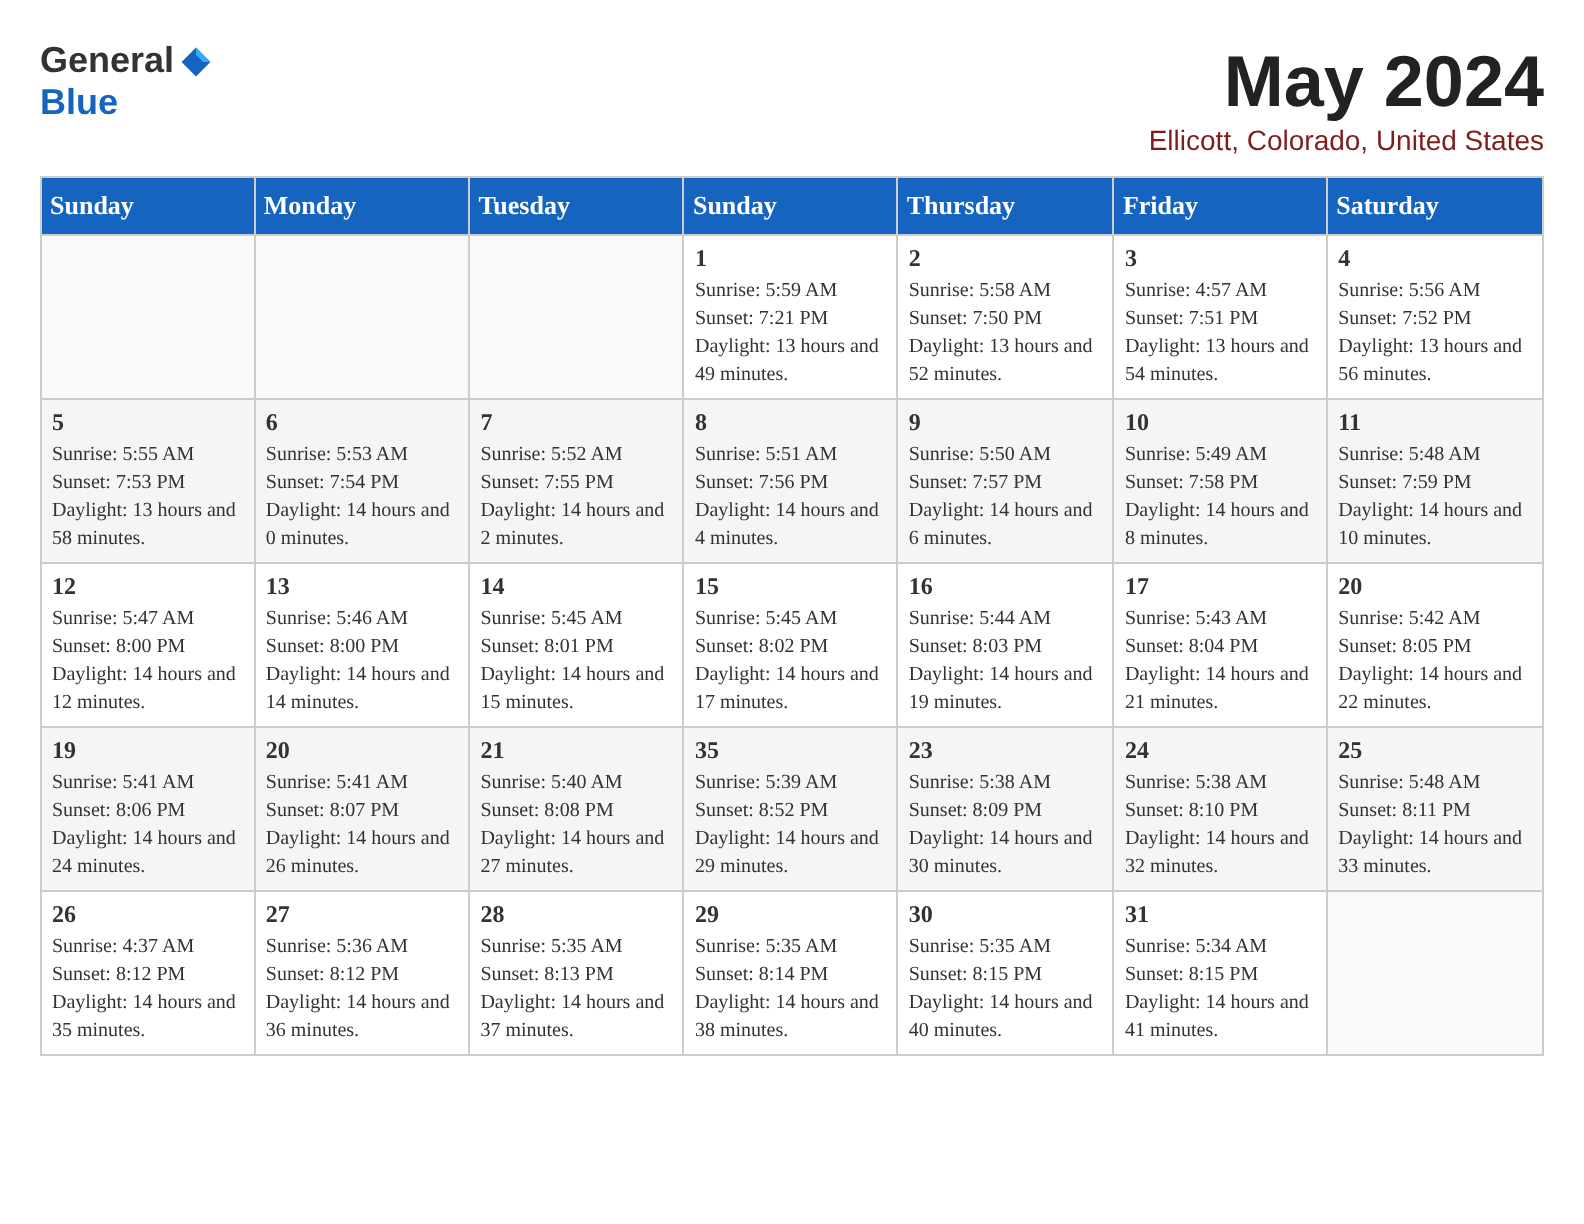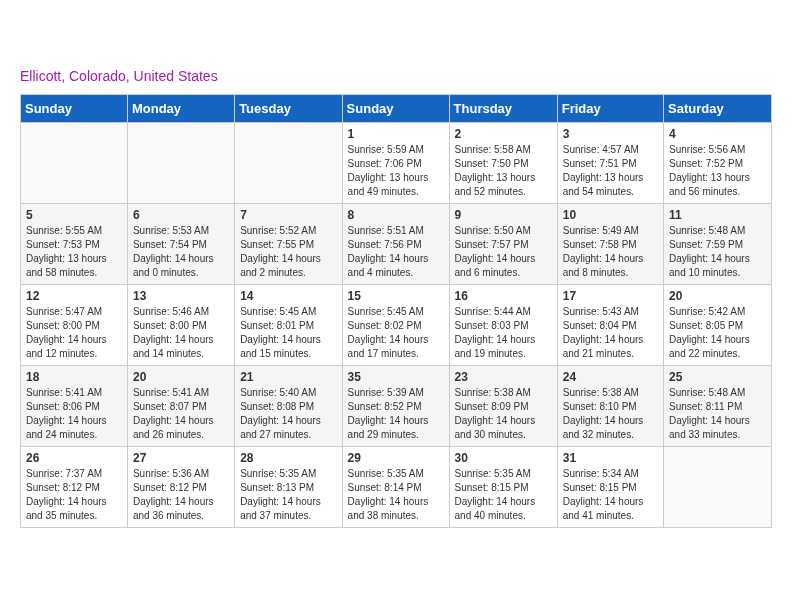--- a/index.html
+++ b/index.html
@@ -43,26 +43,26 @@
     .title-block {
       text-align: right;
     }
     .month-title {
       font-size: 36px;
       font-weight: bold;
       color: #222;
     }
     .location {
       font-size: 14px;
-      color: #a21caf;
-      margin-top: 48px;
+      color: #7f1d1d;
     }
     table {
       width: 100%;
       border-collapse: collapse;
+      font-family: Liberation Serif, serif;
     }
     thead tr th {
       background-color: #1565c0;
       color: #fff;
       font-size: 13px;
       font-weight: bold;
       padding: 6px 4px;
       text-align: left;
       border: 1px solid #ccc;
     }
@@ -90,21 +90,32 @@
       line-height: 1.4;
     }
     .empty-cell {
       background: #f9f9f9;
     }
   </style>
 </head>
 <body>
 
 <div class="header">
+  <div class="logo">
+    <div class="logo-text">
+      <span class="logo-general">General</span>
+      <svg class="logo-icon" viewBox="0 0 20 20">
+        <polygon points="10,2 18,10 10,18 2,10" fill="#1565c0"></polygon>
+        <polygon points="10,2 18,10 14,10 10,6" fill="#42a5f5"></polygon>
+      </svg>
+    </div>
+    <span class="logo-blue">Blue</span>
+  </div>
   <div class="title-block">
+    <div class="month-title">May 2024</div>
     <div class="location">Ellicott, Colorado, United States</div>
   </div>
 </div>
 
 <table>
   <thead>
     <tr>
     <th>Sunday</th>
         <th>Monday</th>
         <th>Tuesday</th>
@@ -115,21 +126,21 @@
       </tr>
   </thead>
   <tbody id="calendar-body">
   <tr>
         <td class="empty-cell"></td>
         <td class="empty-cell"></td>
         <td class="empty-cell"></td>
         <td>
           <span class="day-number">1</span>
           <div class="cell-content">Sunrise: 5:59 AM
-Sunset: 7:06 PM
+Sunset: 7:21 PM
 Daylight: 13 hours
 and 49 minutes.</div>
         </td>
         <td>
           <span class="day-number">2</span>
           <div class="cell-content">Sunrise: 5:58 AM
 Sunset: 7:50 PM
 Daylight: 13 hours
 and 52 minutes.</div>
         </td>
@@ -245,21 +256,21 @@
         <td>
           <span class="day-number">20</span>
           <div class="cell-content">Sunrise: 5:42 AM
 Sunset: 8:05 PM
 Daylight: 14 hours
 and 22 minutes.</div>
         </td>
       </tr>
       <tr>
         <td>
-          <span class="day-number">18</span>
+          <span class="day-number">19</span>
           <div class="cell-content">Sunrise: 5:41 AM
 Sunset: 8:06 PM
 Daylight: 14 hours
 and 24 minutes.</div>
         </td>
         <td>
           <span class="day-number">20</span>
           <div class="cell-content">Sunrise: 5:41 AM
 Sunset: 8:07 PM
 Daylight: 14 hours
@@ -297,21 +308,21 @@
           <span class="day-number">25</span>
           <div class="cell-content">Sunrise: 5:48 AM
 Sunset: 8:11 PM
 Daylight: 14 hours
 and 33 minutes.</div>
         </td>
       </tr>
       <tr>
         <td>
           <span class="day-number">26</span>
-          <div class="cell-content">Sunrise: 7:37 AM
+          <div class="cell-content">Sunrise: 4:37 AM
 Sunset: 8:12 PM
 Daylight: 14 hours
 and 35 minutes.</div>
         </td>
         <td>
           <span class="day-number">27</span>
           <div class="cell-content">Sunrise: 5:36 AM
 Sunset: 8:12 PM
 Daylight: 14 hours
 and 36 minutes.</div>

